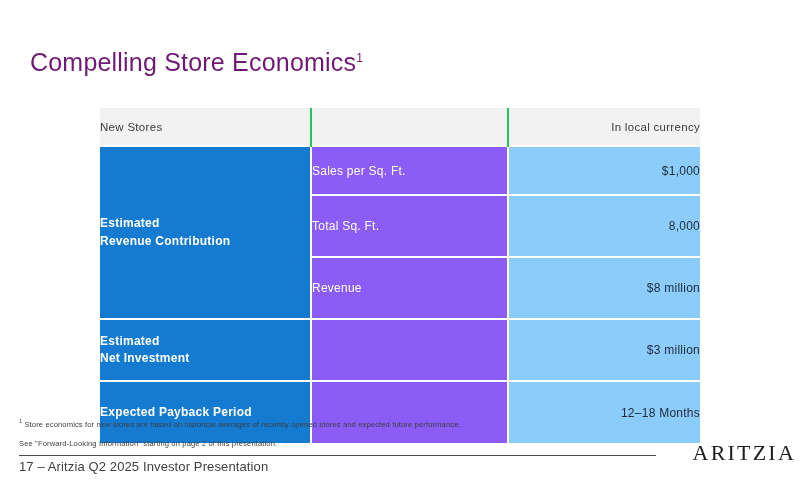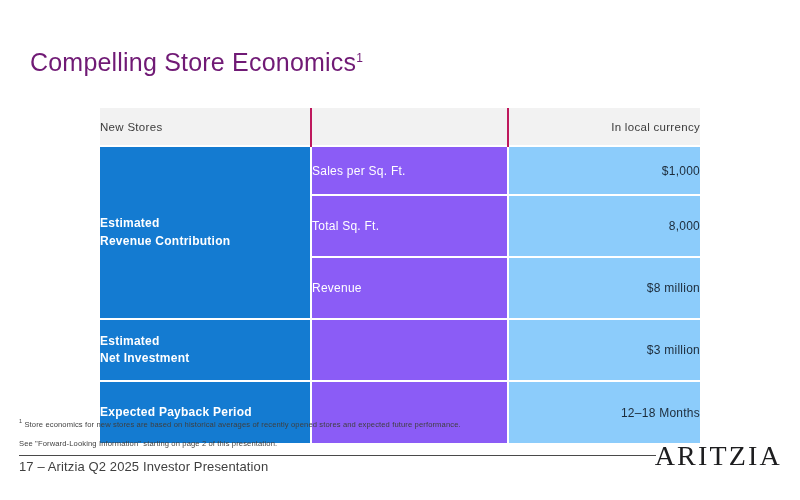--- a/index.html
+++ b/index.html
@@ -52,21 +52,21 @@
   .col-b { width: 197px; }
   .col-c { width: 192px; }
 
   
   .hdr-cell {
     background: #f2f2f2;
     height: 38px;
     font-size: 11.5px;
     color: #3c3c3c;
     letter-spacing: 0.3px;
-    border-right: 2px solid #be185d;
+    border-right: 2px solid #22c55e;
   }
   .hdr-cell.last { border-right: none; }
   .hdr-left  { padding-left: 16px; text-align: left; }
   .hdr-right { padding-right: 16px; text-align: right; }
 
   
   .cat-cell {
     background: #147bd1;
     color: #ffffff;
     font-size: 12px;
@@ -131,24 +131,24 @@
     position: absolute;
     left: 19px;
     top: 459px;
     font-size: 13px;
     color: #3f3f3f;
     letter-spacing: 0.12px;
     white-space: nowrap;
   }
   #brand-logo {
     position: absolute;
-    right: 18px;
+    right: 4px;
     top: 440px;
     font-family: "Liberation Serif", serif;
-    font-size: 28px;
+    font-size: 22px;
     letter-spacing: 2.2px;
     color: #1d1d1f;
     white-space: nowrap;
     text-align: right;
   }
 </style>
 </head>
 <body>
 
 <div id="slide-title">

